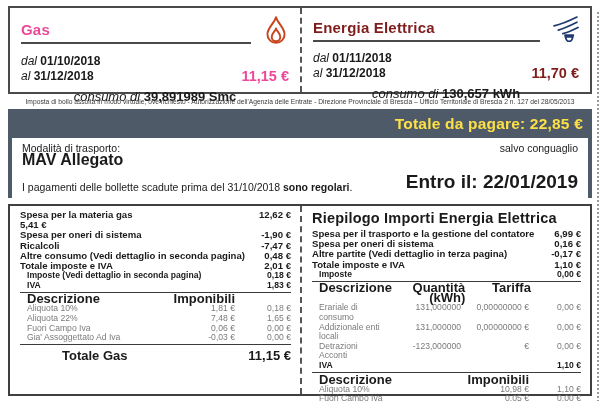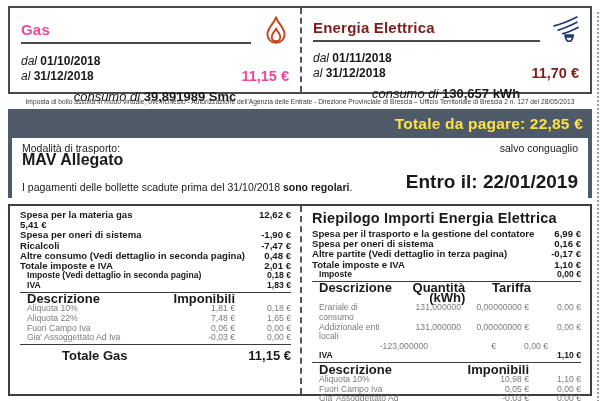--- a/index.html
+++ b/index.html
@@ -243,20 +243,21 @@
           <span class="ct">0,00000000 €</span>
           <span class="cv">0,00 €</span>
         </div>
       <div class="grow">
           <span class="gd">Addizionale enti locali</span>
           <span class="cq">131,000000</span>
           <span class="ct">0,00000000 €</span>
           <span class="cv">0,00 €</span>
         </div>
       <div class="grow">
+          <span class="gd">Detrazioni Acconti</span>
           <span class="cq">-123,000000</span>
           <span class="ct">€</span>
           <span class="cv">0,00 €</span>
         </div>
 
       <div class="drow">
           <span>IVA</span>
           <span>1,10 €</span>
         </div>
 

